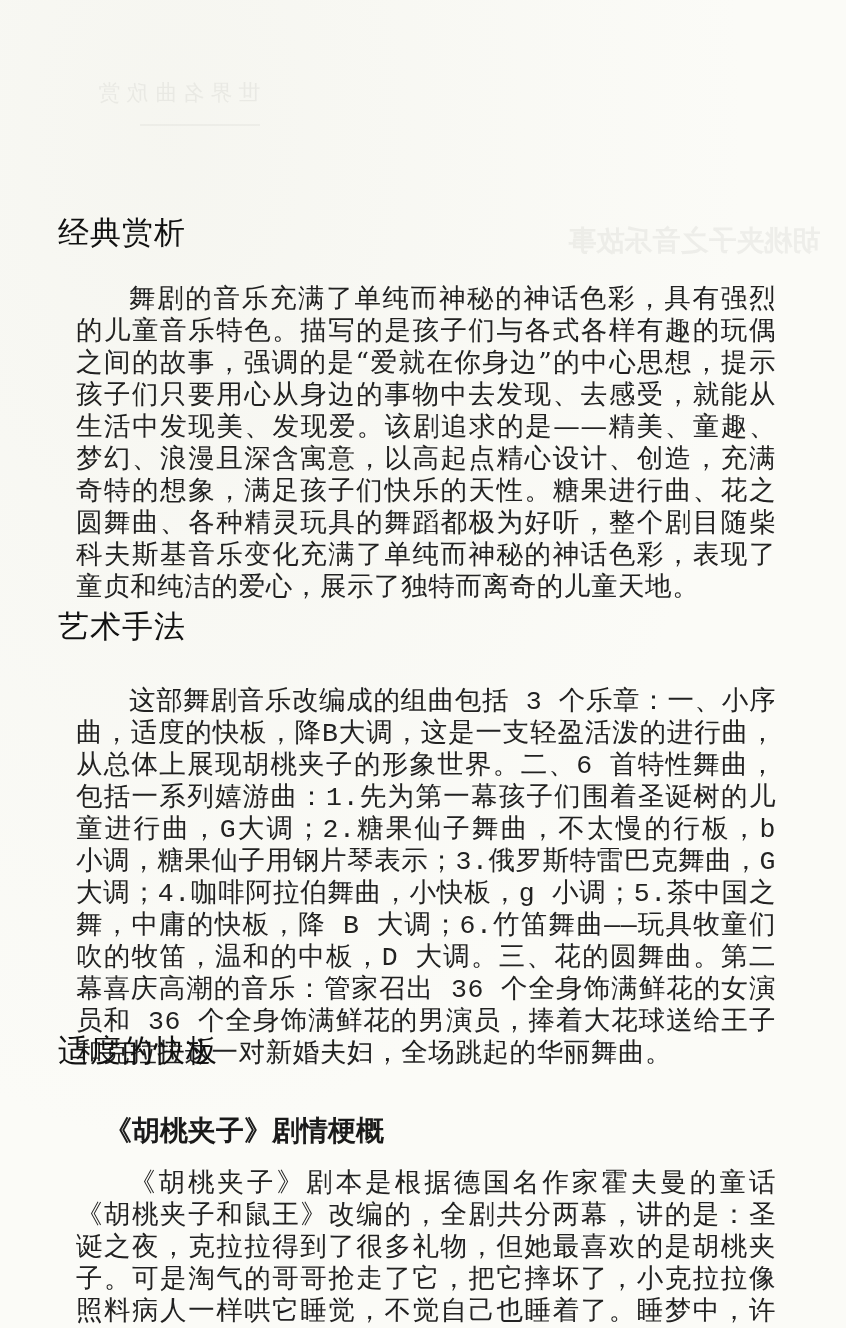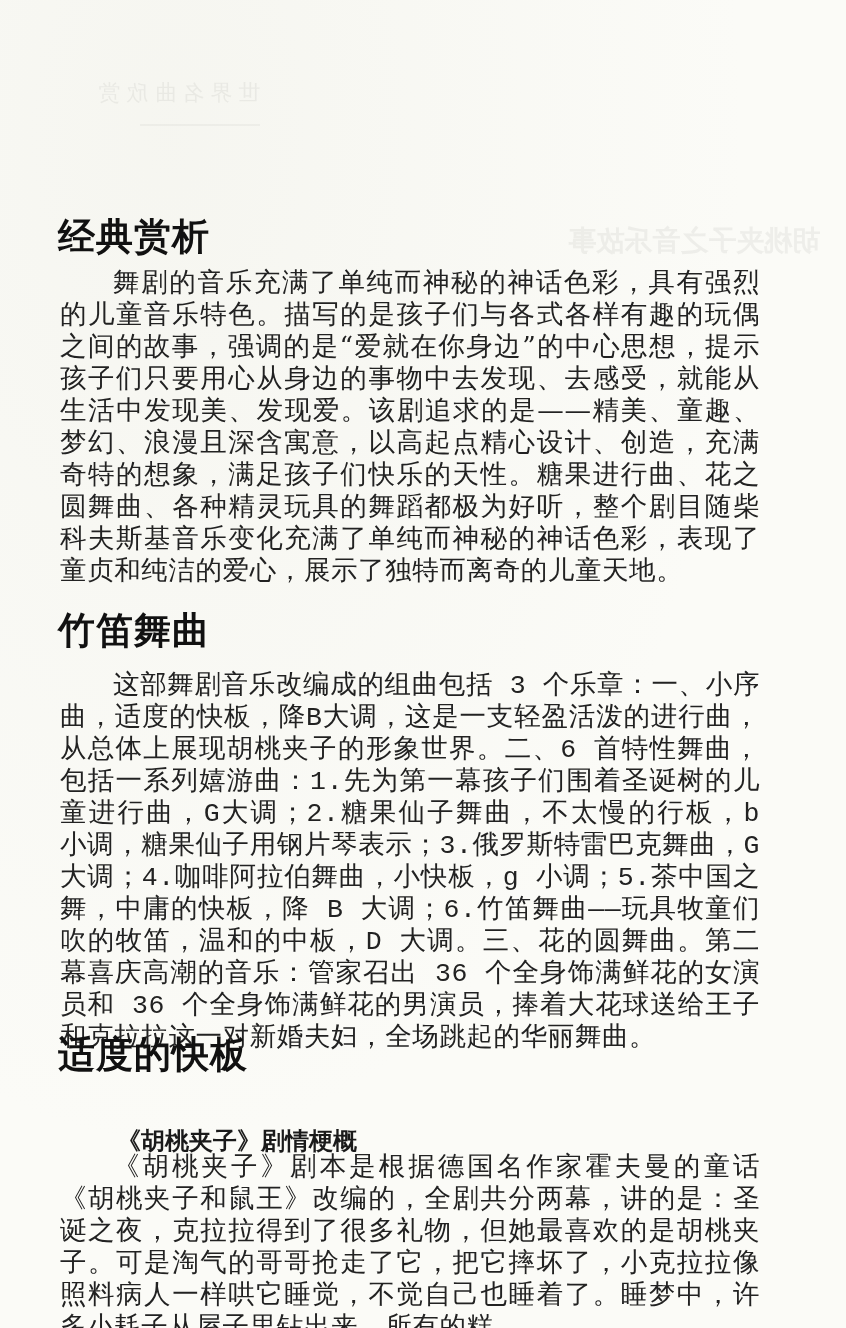--- a/index.html
+++ b/index.html
@@ -48,45 +48,45 @@
     color: rgba(175,175,170,0.16);
     font-size: 28px;
     font-weight: bold;
     font-family: "DejaVu Sans", sans-serif;
     transform: scaleX(-1);
     white-space: nowrap;
   }
   .section-heading {
     position: absolute;
     left: 58px;
-    font-size: 37px;
-    font-weight: bold;
+    font-size: 31px;
+    font-weight: normal;
     margin: 0;
     letter-spacing: 1px;
     color: #111;
     font-family: "DejaVu Sans", "Liberation Sans", sans-serif;
   }
   .paragraph {
     position: absolute;
     left: 60px;
     width: 700px;
-    margin: 0;
+    margin: 16px;
     font-size: 26.5px;
     line-height: 32px;
     text-align: justify;
     text-indent: 2em;
     color: #222;
     letter-spacing: 0.6px;
   }
   .subheading {
     position: absolute;
     left: 104px;
-    font-size: 24px;
+    font-size: 28px;
     font-weight: bold;
-    margin: 13px;
+    margin: 0;
     color: #1a1a1a;
     font-family: "DejaVu Sans", "Liberation Sans", sans-serif;
   }
   .watermark {
     position: absolute;
     right: 12px;
     bottom: 6px;
     width: 160px;
     height: 62px;
     color: rgba(160,160,160,0.35);
@@ -113,21 +113,21 @@
 
 <div class="page">
 
   <div class="bleed-header">世界名曲欣赏</div>
   <div class="bleed-line"></div>
   <div class="bleed-title">胡桃夹子之音乐故事</div>
 
   <h2 class="section-heading" style="top:212px;">经典赏析</h2>
   <p class="paragraph" style="top:266px;">舞剧的音乐充满了单纯而神秘的神话色彩，具有强烈的儿童音乐特色。描写的是孩子们与各式各样有趣的玩偶之间的故事，强调的是“爱就在你身边”的中心思想，提示孩子们只要用心从身边的事物中去发现、去感受，就能从生活中发现美、发现爱。该剧追求的是——精美、童趣、梦幻、浪漫且深含寓意，以高起点精心设计、创造，充满奇特的想象，满足孩子们快乐的天性。糖果进行曲、花之圆舞曲、各种精灵玩具的舞蹈都极为好听，整个剧目随柴科夫斯基音乐变化充满了单纯而神秘的神话色彩，表现了童贞和纯洁的爱心，展示了独特而离奇的儿童天地。</p>
 
-  <h2 class="section-heading" style="top:606px;">竹笛舞曲</h2>
+  <h2 class="section-heading" style="top:606px;">艺术手法</h2>
   <p class="paragraph" style="top:670px;font-family:Liberation Mono, monospace;">这部舞剧音乐改编成的组曲包括 3 个乐章：一、小序曲，适度的快板，降B大调，这是一支轻盈活泼的进行曲，从总体上展现胡桃夹子的形象世界。二、6 首特性舞曲，包括一系列嬉游曲：1.先为第一幕孩子们围着圣诞树的儿童进行曲，G大调；2.糖果仙子舞曲，不太慢的行板，b 小调，糖果仙子用钢片琴表示；3.俄罗斯特雷巴克舞曲，G 大调；4.咖啡阿拉伯舞曲，小快板，g 小调；5.茶中国之舞，中庸的快板，降 B 大调；6.竹笛舞曲——玩具牧童们吹的牧笛，温和的中板，D 大调。三、花的圆舞曲。第二幕喜庆高潮的音乐：管家召出 36 个全身饰满鲜花的女演员和 36 个全身饰满鲜花的男演员，捧着大花球送给王子和克拉拉这一对新婚夫妇，全场跳起的华丽舞曲。</p>
 
   <h2 class="section-heading" style="top:1030px;">适度的快板</h2>
   <h3 class="subheading" style="top:1112px;">《胡桃夹子》剧情梗概</h3>
   <p class="paragraph" style="top:1150px;">《胡桃夹子》剧本是根据德国名作家霍夫曼的童话《胡桃夹子和鼠王》改编的，全剧共分两幕，讲的是：圣诞之夜，克拉拉得到了很多礼物，但她最喜欢的是胡桃夹子。可是淘气的哥哥抢走了它，把它摔坏了，小克拉拉像照料病人一样哄它睡觉，不觉自己也睡着了。睡梦中，许多小耗子从屋子里钻出来，所有的糕</p>
 
 
 </div>
 
 </body></html>

